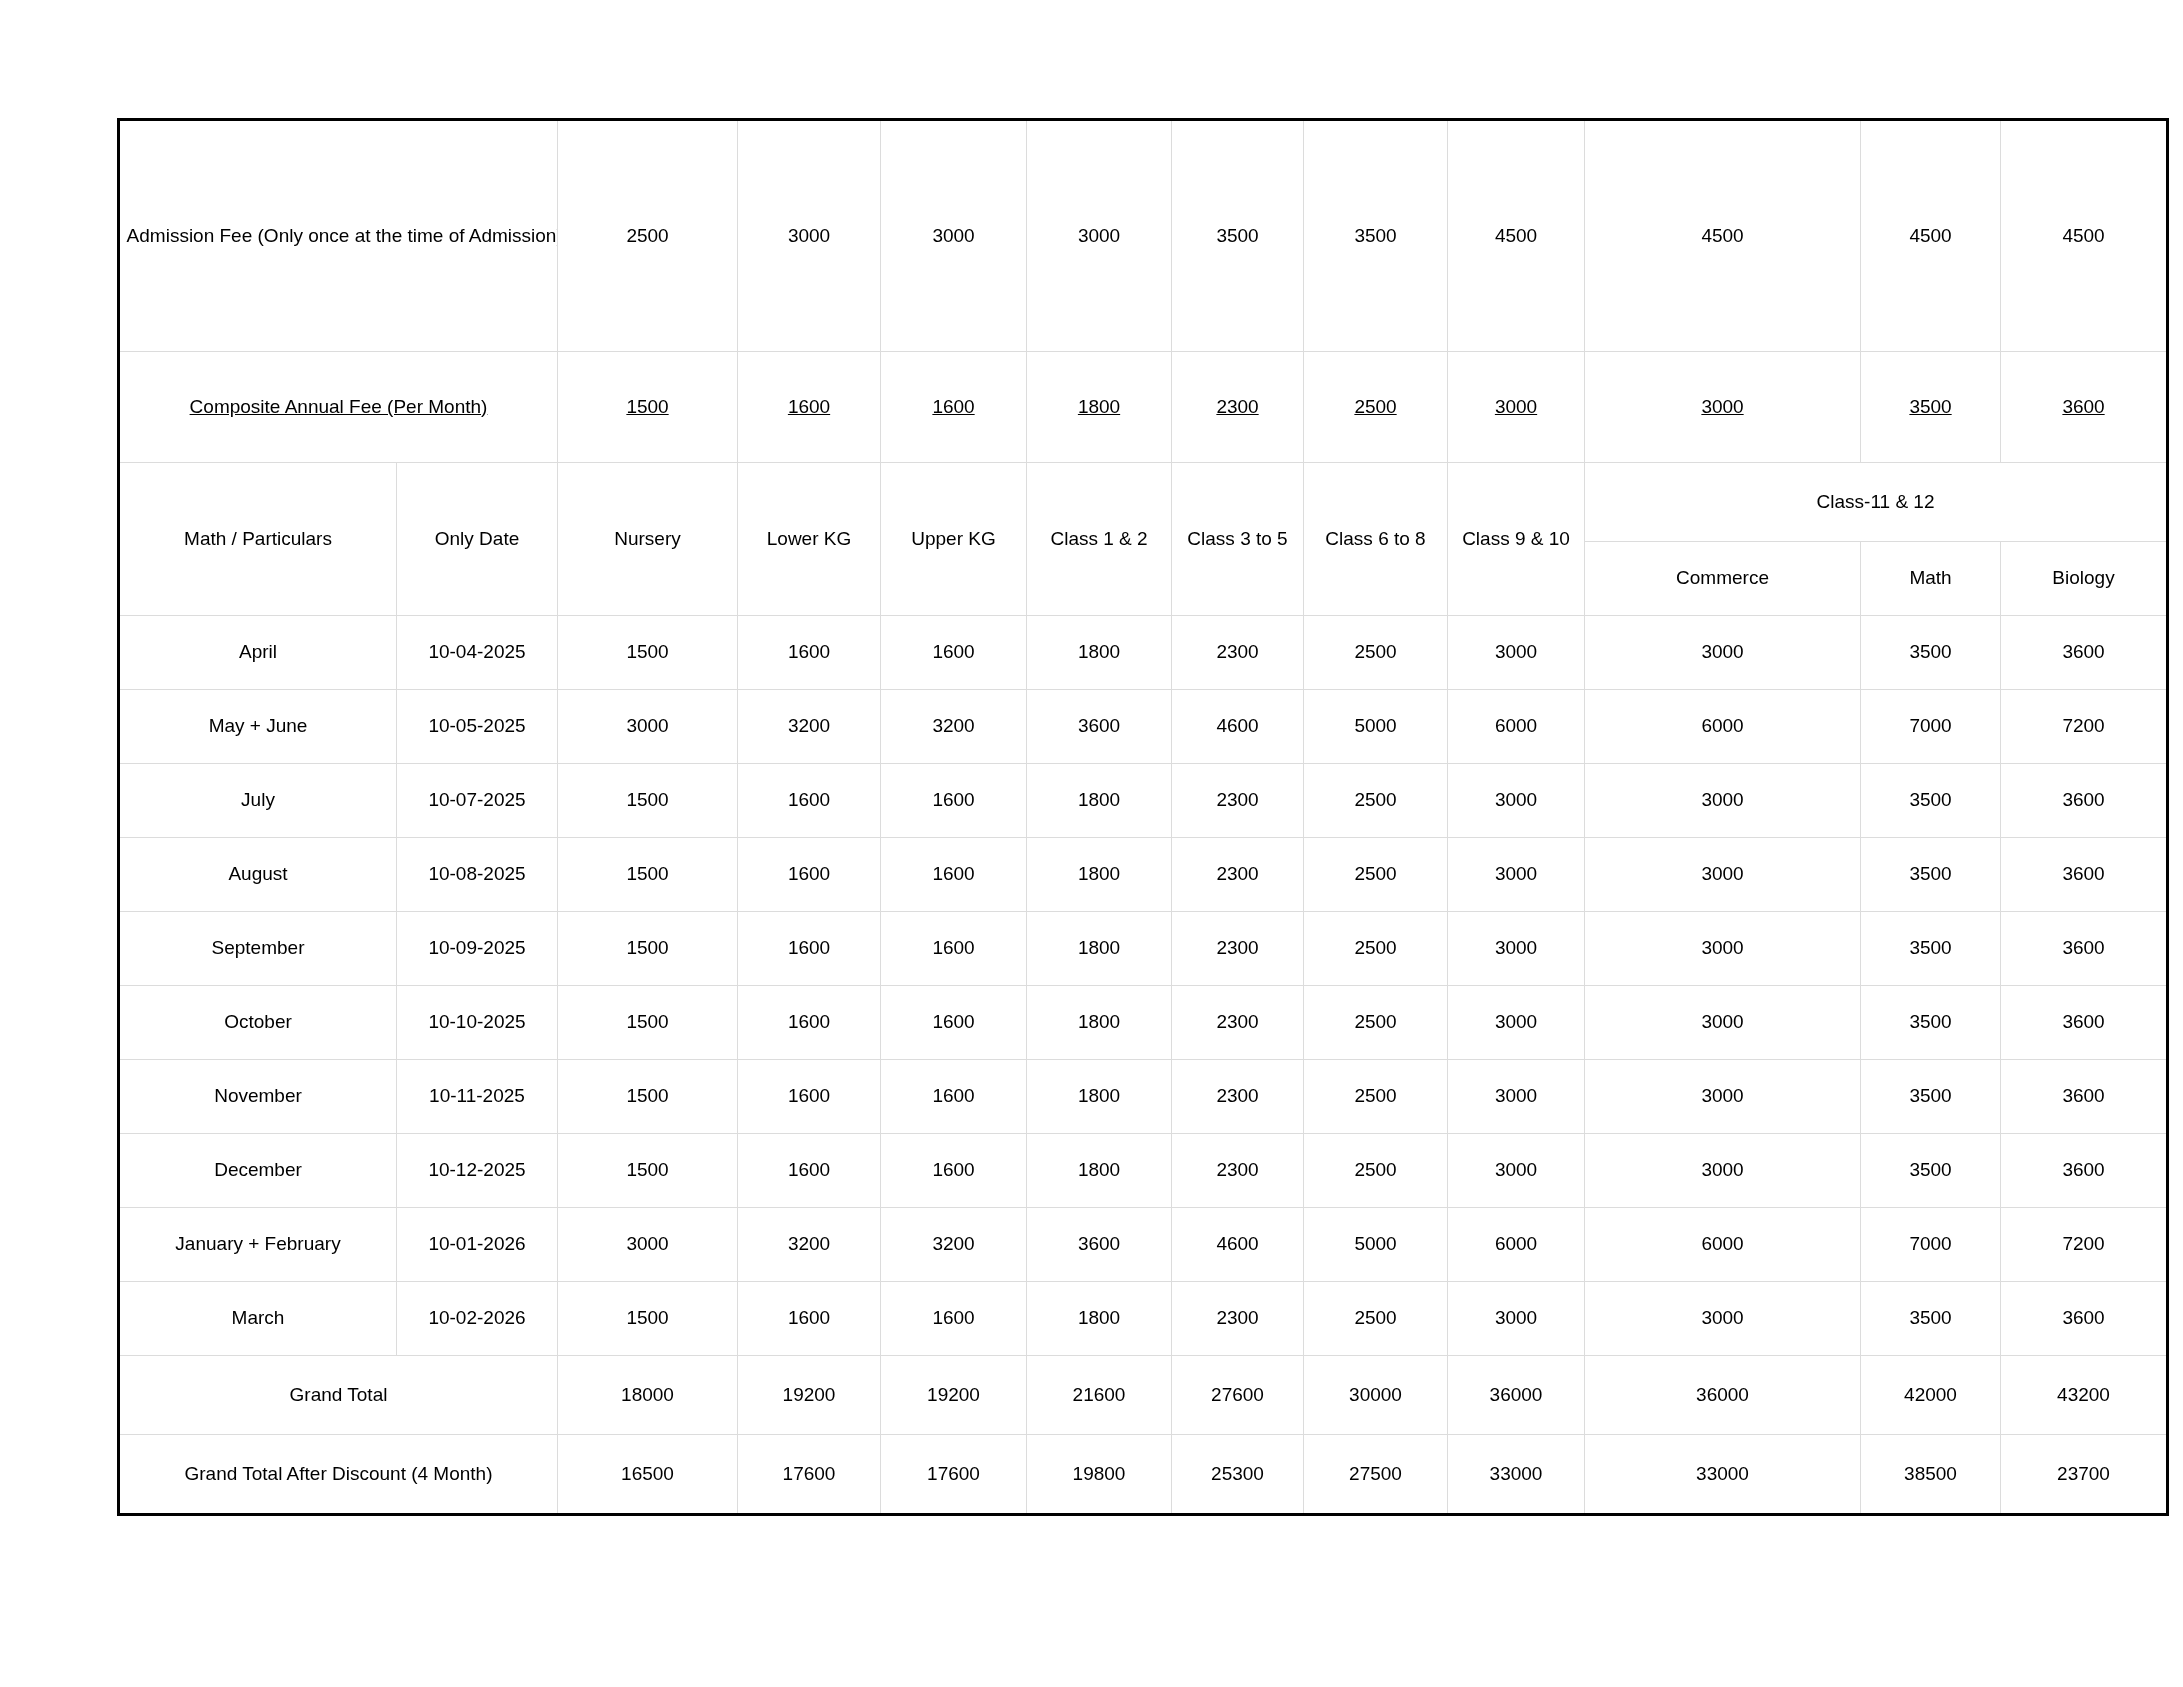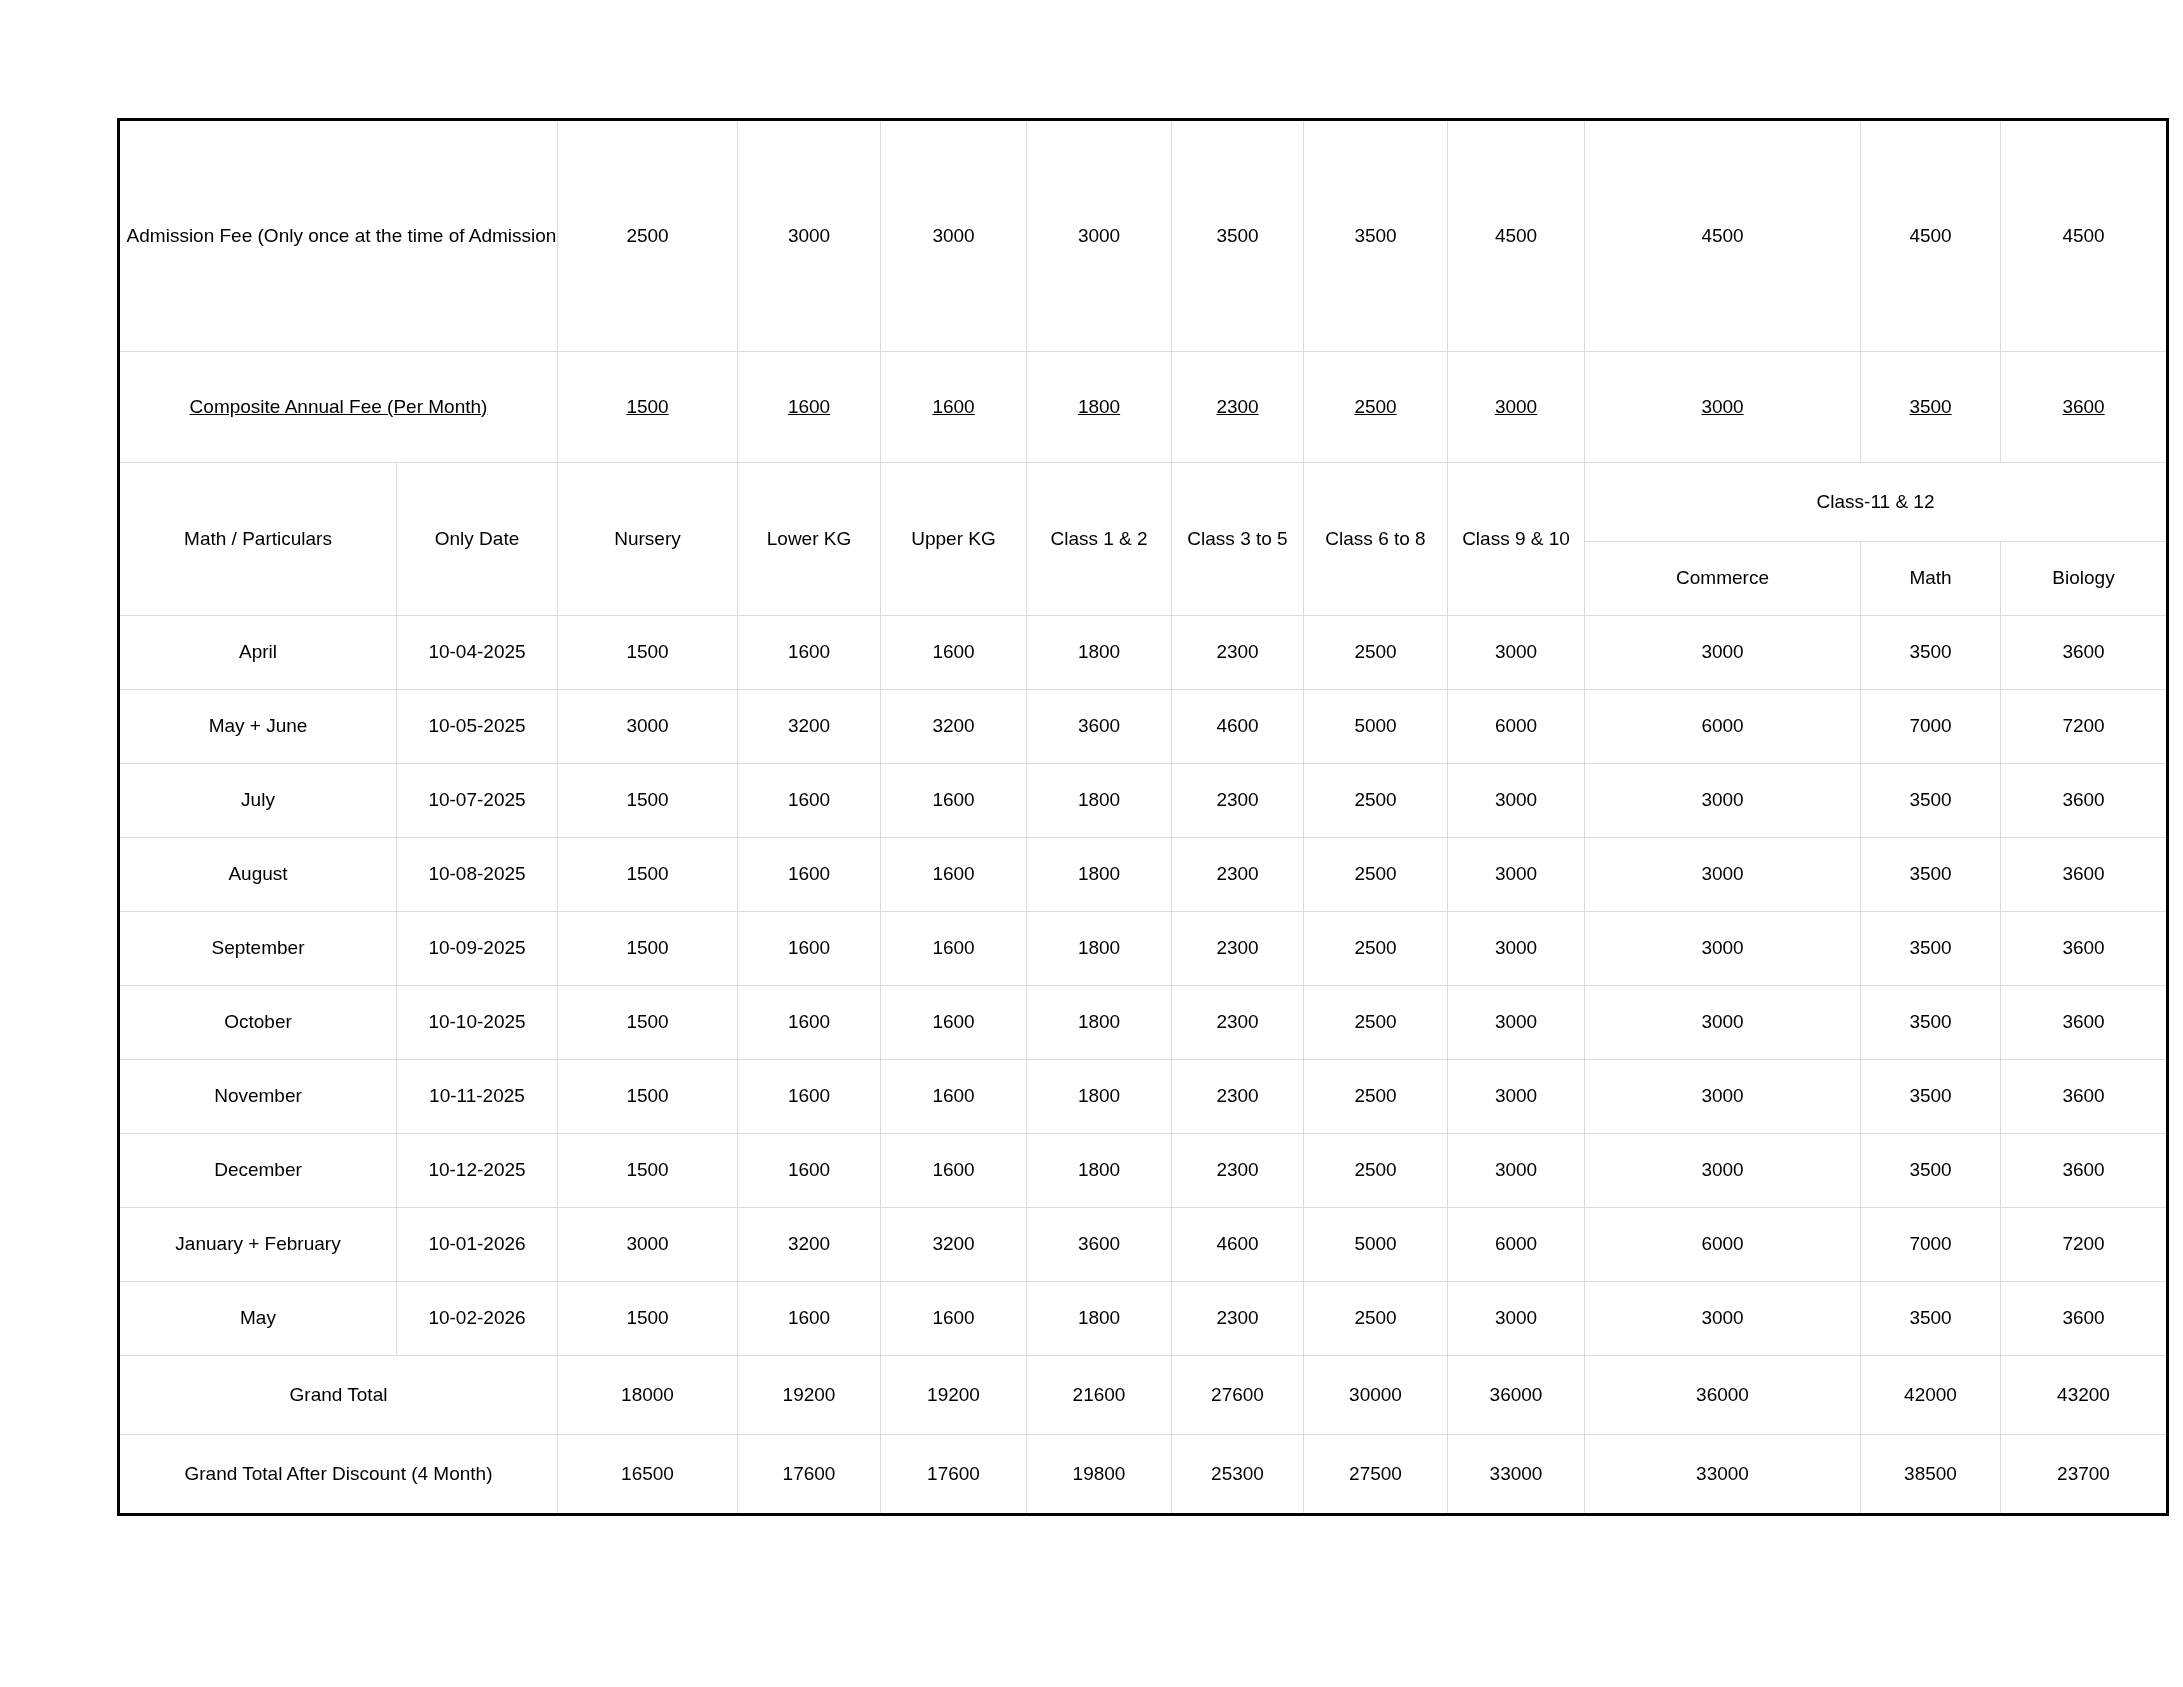--- a/index.html
+++ b/index.html
@@ -279,21 +279,21 @@
           <td>3200</td>
           <td class="bold-val">3600</td>
           <td>4600</td>
           <td>5000</td>
           <td>6000</td>
           <td class="bold-val">6000</td>
           <td class="bold-val">7000</td>
           <td class="bold-val">7200</td>
         </tr>
         <tr class="data-row">
-          <td class="label-cell">May</td>
+          <td class="label-cell">March</td>
           <td>10-02-2026</td>
           <td>1500</td>
           <td>1600</td>
           <td>1600</td>
           <td class="bold-val">1800</td>
           <td>2300</td>
           <td>2500</td>
           <td>3000</td>
           <td class="bold-val">3000</td>
           <td class="bold-val">3500</td>

